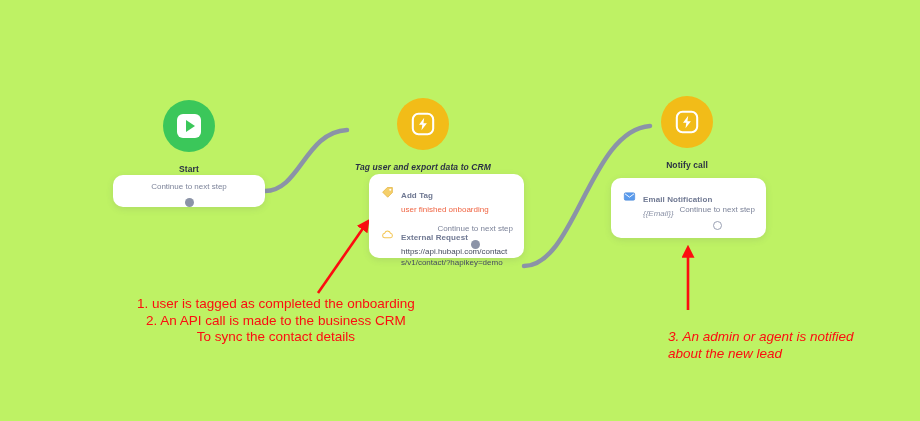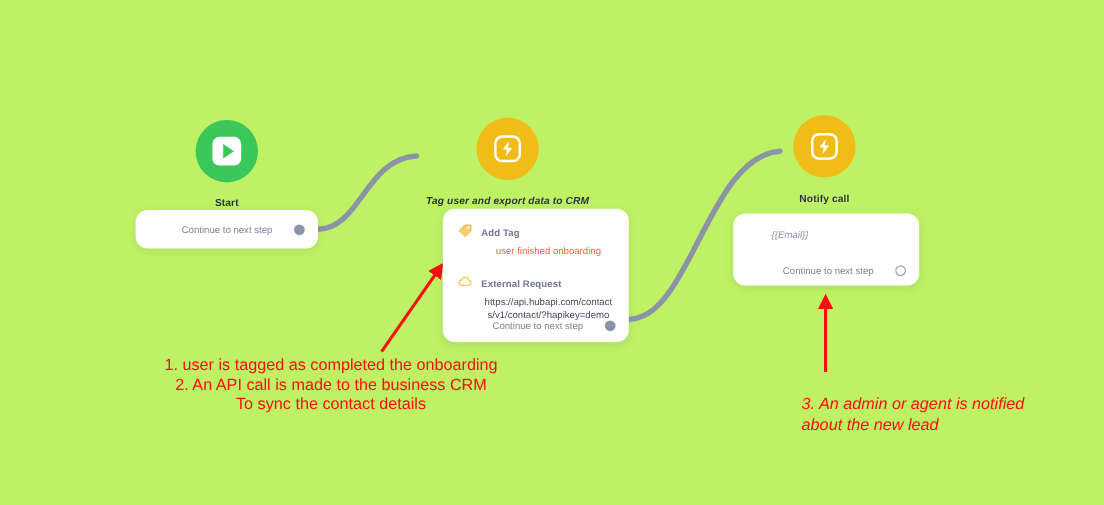--- a/index.html
+++ b/index.html
@@ -90,21 +90,22 @@
     line-height: 11px;
     color: #444b5e;
   }
   .row-value.orange { color: #f06543; }
   .row-value.italic { font-style: italic; color: #8b92a6; }
 
   .continue {
     display: flex;
     align-items: center;
     justify-content: flex-end;
-    gap: 18px;
+    gap: 7px;
+    flex-direction: column;
   }
   .continue-text {
     font-size: 8px;
     color: #7d849a;
   }
   .dot {
     width: 9px; height: 9px;
     border-radius: 50%;
     background: #8b93a7;
   }
@@ -177,21 +178,21 @@
     </div>
   </div>
 
   <div class="card" style="left:113px; top:175px; width:152px; height:32px; padding:0 11px;">
     <div class="continue" style="height:32px;">
       <span class="continue-text">Continue to next step</span>
       <span class="dot"></span>
     </div>
   </div>
 
-  <div class="card" style="left:369px; top:174px; width:155px; height:111px; padding:10px 11px 8px 11px;text-align:center;">
+  <div class="card" style="left:369px; top:174px; width:155px; height:84px; padding:10px 11px 8px 11px;">
 
     <div class="row">
       <span class="row-icon">
         <svg width="13" height="13" viewBox="0 0 24 24">
           <path d="M3 11.4 L11.6 2.8 L21 2.8 L21 12.2 L12.4 20.8 Z" fill="#f5cf6a" stroke="#e0ad33" stroke-width="1.2" stroke-linejoin="round"></path>
           <circle cx="17.1" cy="6.8" r="1.9" fill="#ffffff"></circle>
         </svg>
       </span>
       <span>
         <span class="row-title">Add Tag</span>
@@ -212,20 +213,31 @@
     <div class="row-value" style="margin:2px 0 0 21px; word-break:break-all;">https://api.hubapi.com/contacts/v1/contact/?hapikey=demo</div>
 
     <div class="continue" style="position:absolute; right:11px; bottom:9px;">
       <span class="continue-text">Continue to next step</span>
       <span class="dot"></span>
     </div>
   </div>
 
   <div class="card" style="left:611px; top:178px; width:155px; height:60px; padding:10px 11px 8px 11px;">
 
+    <div class="row">
+      <span class="row-icon">
+        <svg width="13" height="13" viewBox="0 0 24 24">
+          <rect x="2.4" y="5.2" width="19.2" height="13.6" rx="2.4" fill="#5a9bed" stroke="#4a87d6" stroke-width="1.1"></rect>
+          <path d="M3.6 7 L12 13.2 L20.4 7" fill="none" stroke="#ffffff" stroke-width="1.7"></path>
+        </svg>
+      </span>
+      <span>
+        <span class="row-title">Email Notification</span>
+      </span>
+    </div>
     <div class="row-value italic" style="margin:2px 0 0 21px;">{{Email}}</div>
 
     <div class="continue" style="position:absolute; right:11px; bottom:8px;">
       <span class="continue-text">Continue to next step</span>
       <span class="dot hollow"></span>
     </div>
   </div>
 
   <div class="annot" style="left:137px; top:296px;text-align:center;">1. user is tagged as completed the onboarding
 2. An API call is made to the business CRM

